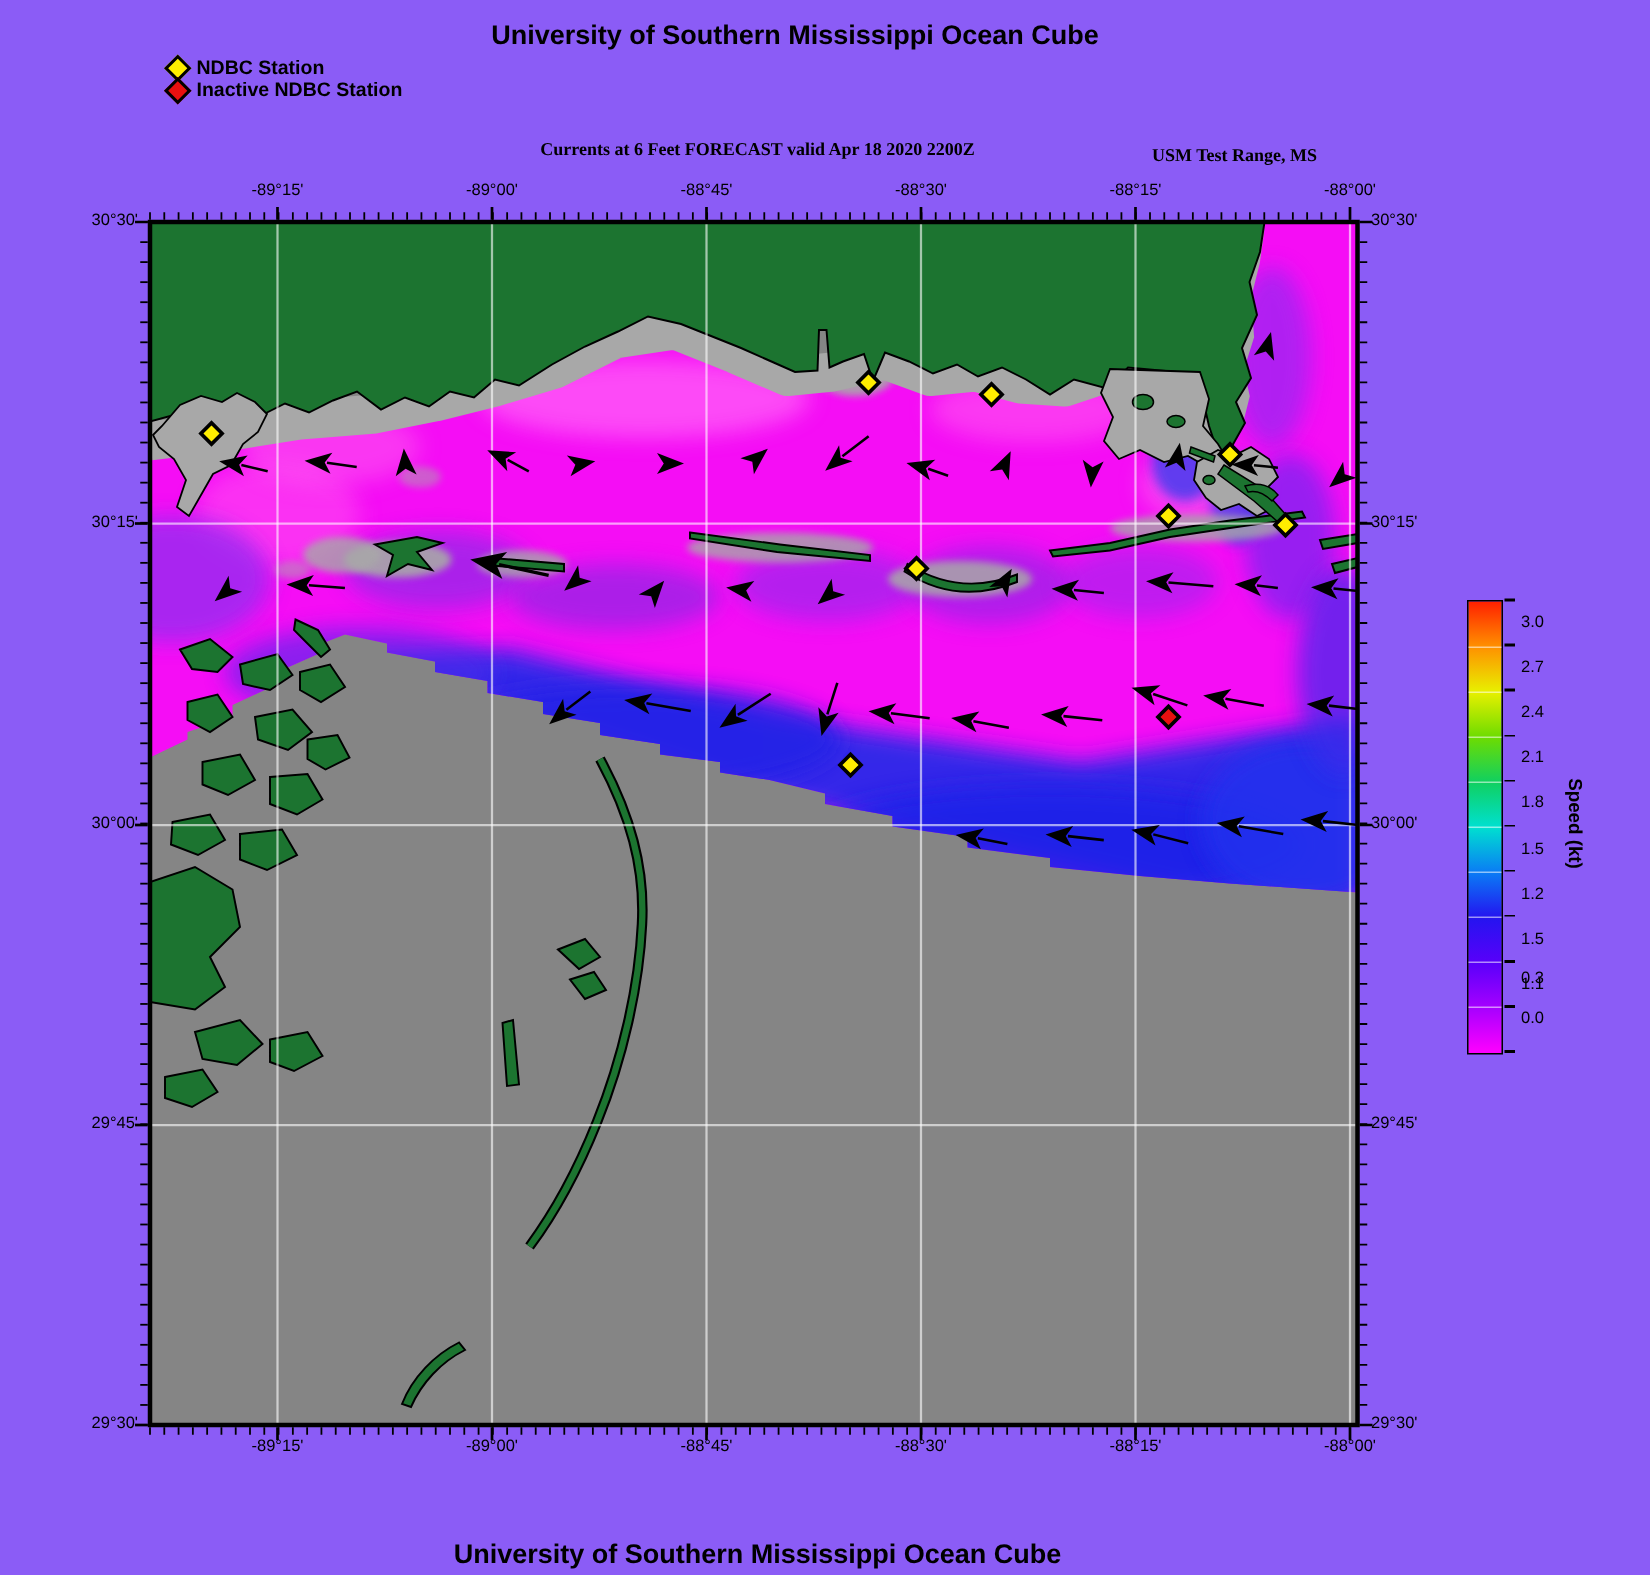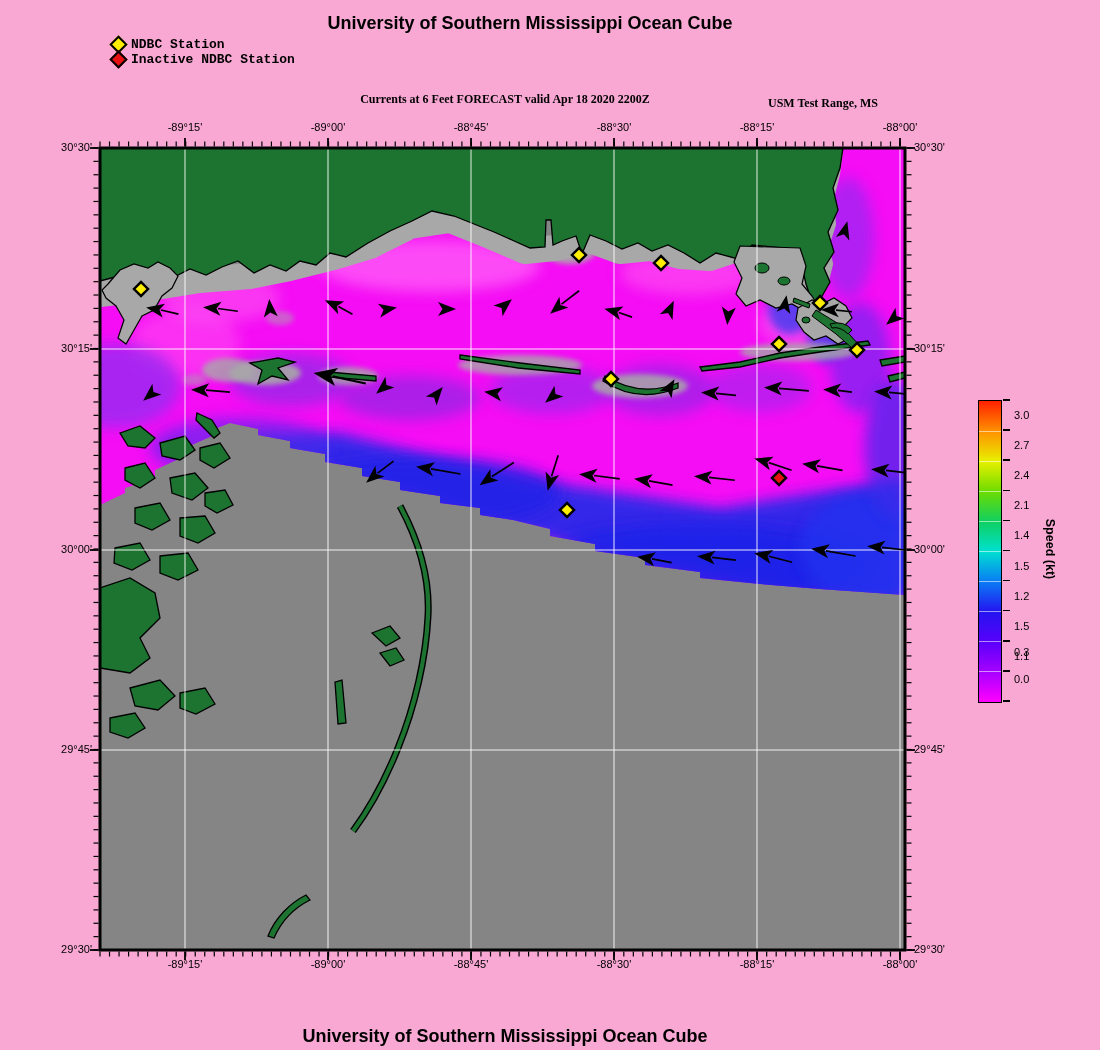--- a/index.html
+++ b/index.html
@@ -1,26 +1,26 @@
 <!DOCTYPE html>
 <html style="--land: #1c7430; --shore: #a8a8a8; --nodata: #858585; --sound: #f50df5;"><head>
 <meta charset="utf-8">
 <style>
   html,body{margin:0;padding:0;background:#fff;}
-  .page{position:relative;width:1100px;height:1050px;background:#f9a8d4;overflow:hidden;
+  .page{position:relative;width:1100px;height:1050px;background:#8b5cf6;overflow:hidden;
         font-family:"Liberation Sans",sans-serif;color:#000;}
   .title{position:absolute;left:0;width:1060px;text-align:center;font-weight:bold;font-size:18px;}
   .title.top{top:13px;}
   .title.bottom{top:1026px;width:1010px;}
   .subtitle{position:absolute;left:0;top:92px;width:1010px;text-align:center;
             font-family:"Liberation Serif",serif;font-weight:bold;font-size:12px;}
   .region{position:absolute;left:768px;top:96px;width:145px;
           font-family:"Liberation Serif",serif;font-weight:bold;font-size:12px;}
   .legend{position:absolute;left:110px;top:37px;}
-  .legend-row{position:relative;height:15px;display:flex;align-items:center;font-family:Liberation Mono, monospace;}
+  .legend-row{position:relative;height:15px;display:flex;align-items:flex-end;}
   .diamond{width:9px;height:9px;transform:rotate(45deg);border:2.2px solid #000;margin:0 6px 0 2px;}
   .legend-label{font-size:13px;font-weight:bold;line-height:15px;}
   .scalebox{position:absolute;left:545px;top:38px;width:352px;height:42px;border:2px solid #000;box-sizing:border-box;}
   .sb-row{position:absolute;left:4px;right:4px;height:13px;}
   .sb-label{position:absolute;left:0;top:0;font-size:11px;font-weight:bold;line-height:13px;}
   .sb-line{position:absolute;right:16px;top:6px;height:0;border-top:1.6px solid #000;}
   .sb-head{position:absolute;right:6px;top:1px;width:0;height:0;
            border-left:12px solid #000;border-top:5.5px solid transparent;border-bottom:5.5px solid transparent;}
   .axis-label{position:absolute;font-size:11px;line-height:13px;white-space:nowrap;}
   .xlab{width:56px;text-align:center;}
@@ -714,21 +714,21 @@
       <div class="cb-num" style="top: 630px;">0.3</div>
       <div class="cb-tick" style="top: 640px;"></div>
       <div class="cb-num" style="top: 633.8px;">1.1</div>
       <div class="cb-tick" style="top: 609.9px;"></div>
       <div class="cb-num" style="top: 603.7px;">1.5</div>
       <div class="cb-tick" style="top: 579.8px;"></div>
       <div class="cb-num" style="top: 573.6px;">1.2</div>
       <div class="cb-tick" style="top: 549.7px;"></div>
       <div class="cb-num" style="top: 543.5px;">1.5</div>
       <div class="cb-tick" style="top: 519.6px;"></div>
-      <div class="cb-num" style="top: 513.4px;">1.4</div>
+      <div class="cb-num" style="top: 513.4px;">1.8</div>
       <div class="cb-tick" style="top: 489.5px;"></div>
       <div class="cb-num" style="top: 483.3px;">2.1</div>
       <div class="cb-tick" style="top: 459.4px;"></div>
       <div class="cb-num" style="top: 453.2px;">2.4</div>
       <div class="cb-tick" style="top: 429.3px;"></div>
       <div class="cb-num" style="top: 423.1px;">2.7</div>
       <div class="cb-tick" style="top: 399.2px;"></div>
       <div class="cb-num" style="top: 393px;">3.0</div>
     </div>
   <div class="cb-title">Speed (kt)</div>

